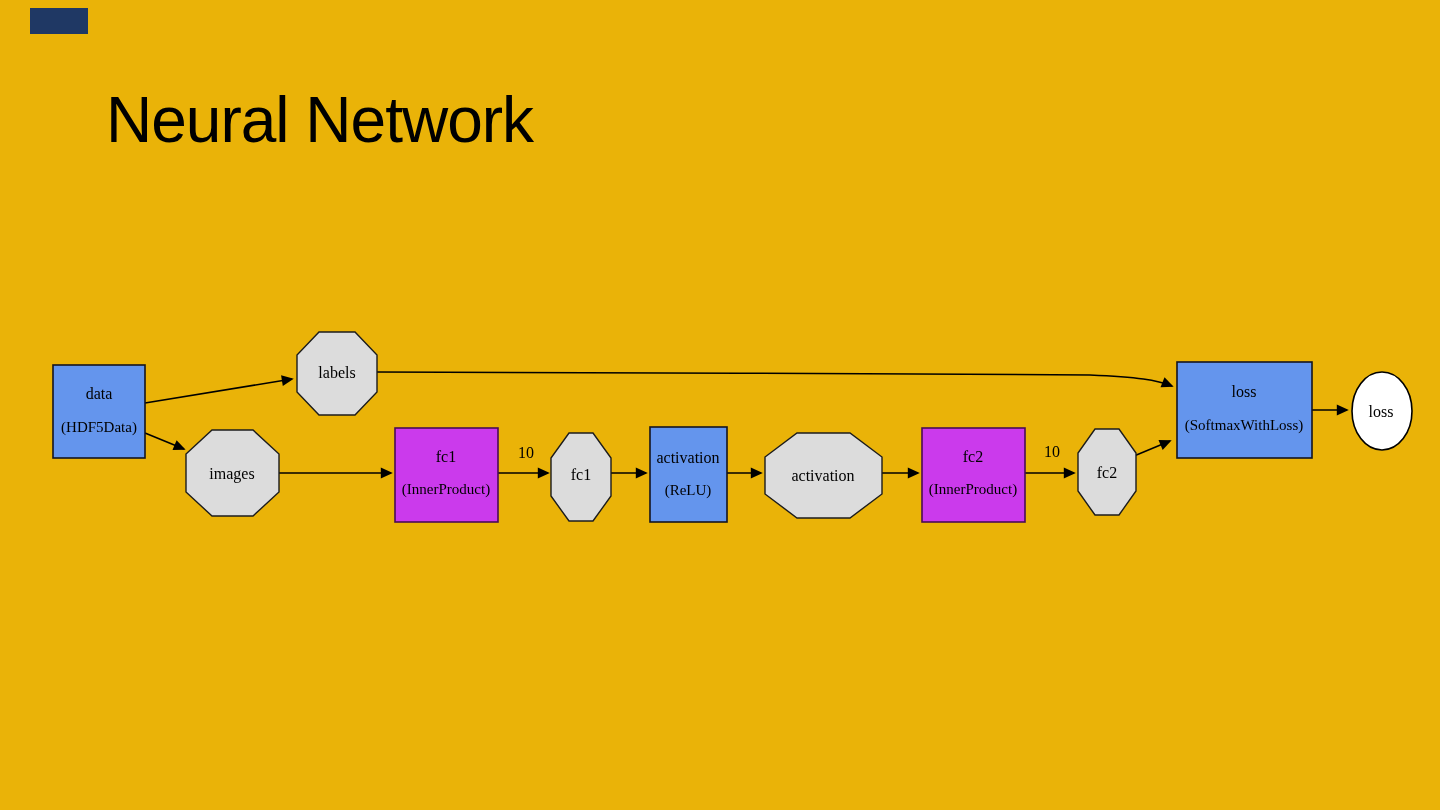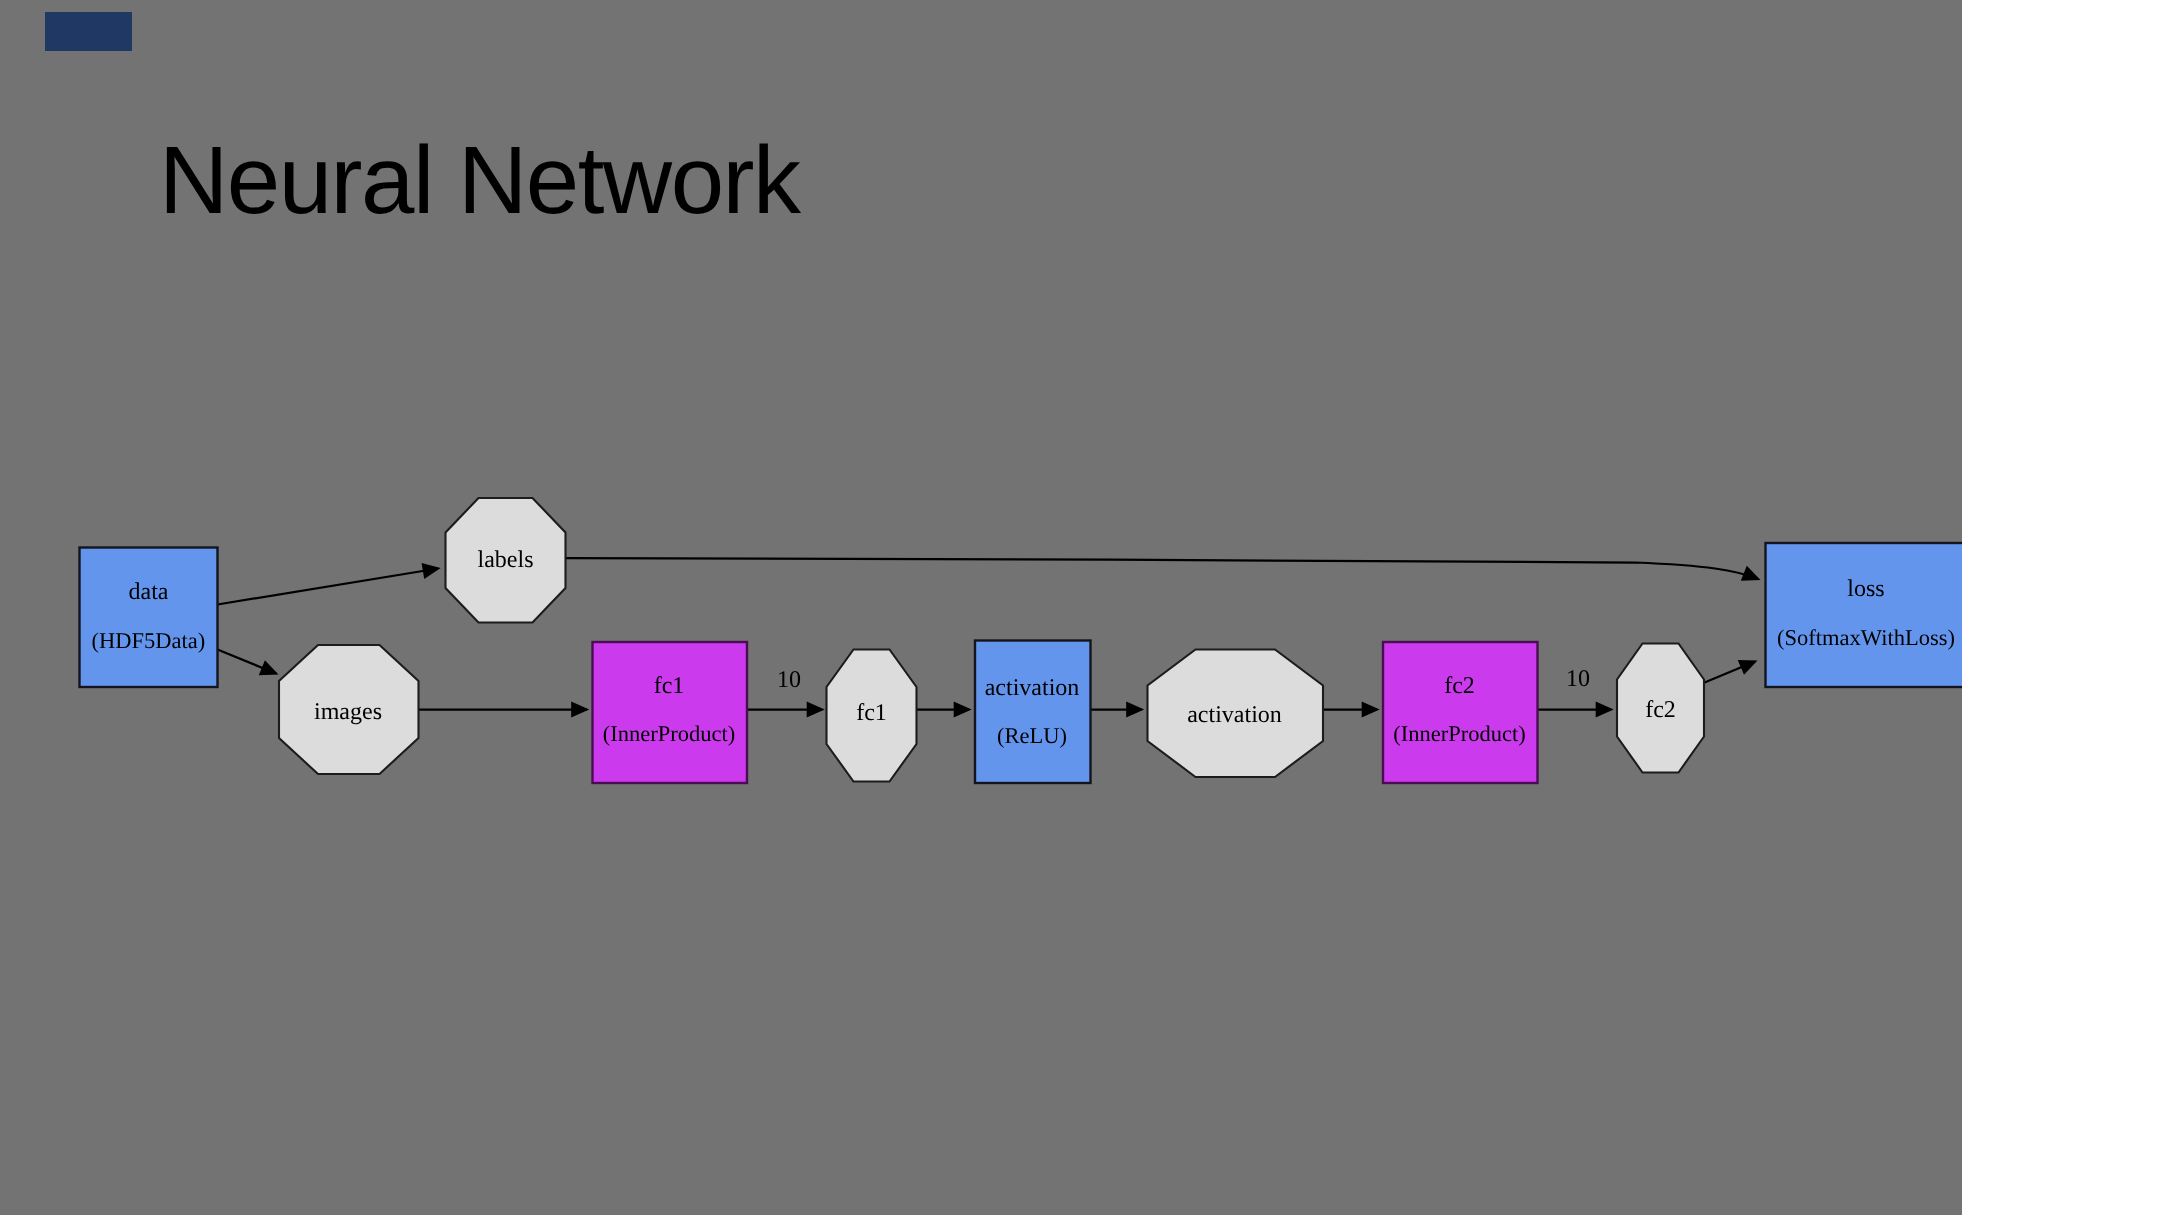--- a/index.html
+++ b/index.html
@@ -1,16 +1,16 @@
 <!DOCTYPE html>
 <html><head>
 <meta charset="utf-8">
 <style>
   html,body{margin:0;padding:0;background:#ffffff;}
-  .slide{position:relative;width:1308px;height:810px;background:#737373;overflow:hidden;}
+  .slide{position:relative;width:1440px;height:810px;background:#eab308;overflow:hidden;}
   .accent-bar{position:absolute;left:30px;top:8px;width:58px;height:26px;background:#1F3864;}
   .title{position:absolute;left:106px;top:88px;margin:0;color:#000;
          font-family:"Liberation Sans",sans-serif;font-weight:400;font-size:64px;line-height:1;letter-spacing:-1px;}
   .diagram{position:absolute;left:0;top:0;width:1440px;height:810px;}
   .edge{fill:none;stroke-width:1.5px;}
   .node-rect{stroke:#14141e;stroke-width:1.6px;}
   .node-rect.ip{stroke:#4a0d54;}
   .blob{stroke:#1c1c1c;stroke-width:1.4px;}
   .terminal{fill:#ffffff;stroke:#000000;stroke-width:1.6px;}
   .nlabel{font-family:"Liberation Serif",serif;font-size:16px;fill:#000;text-anchor:middle;}

